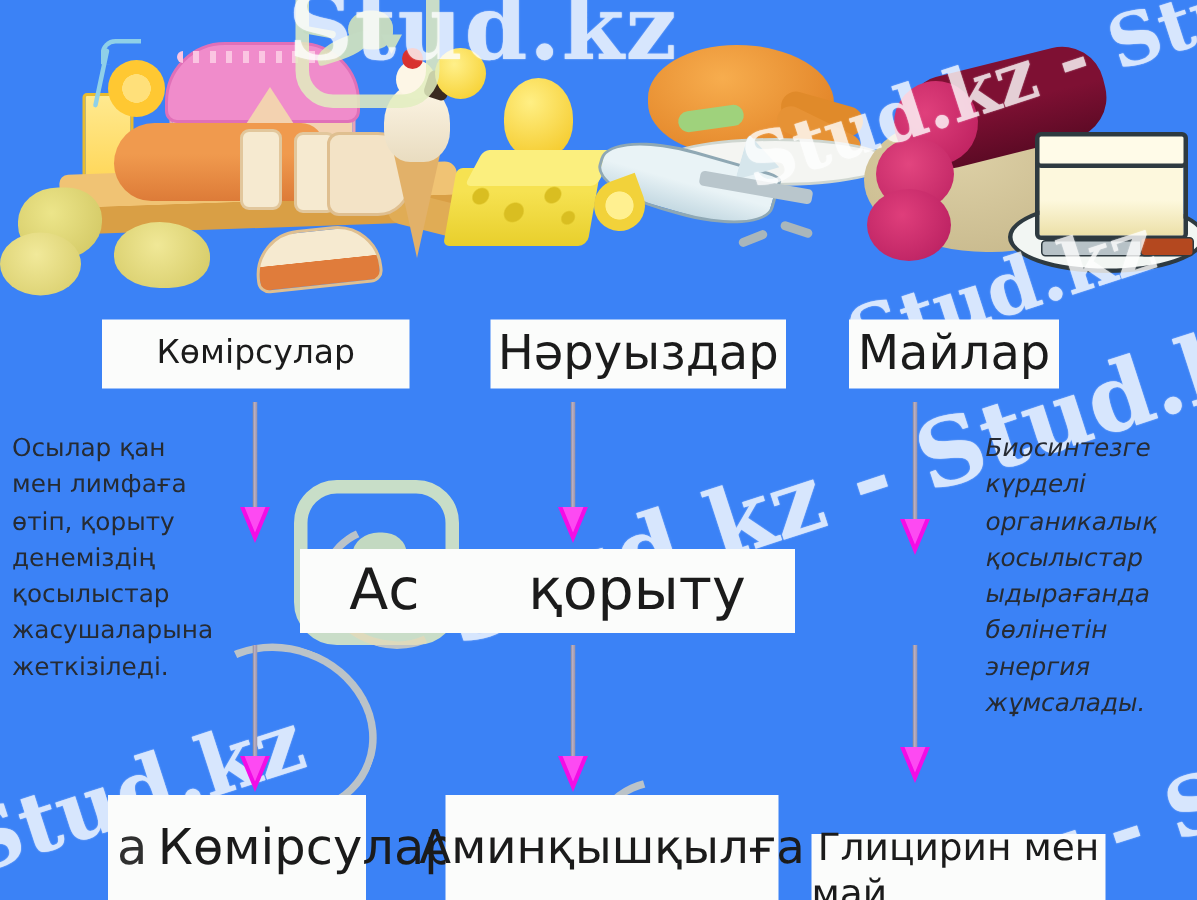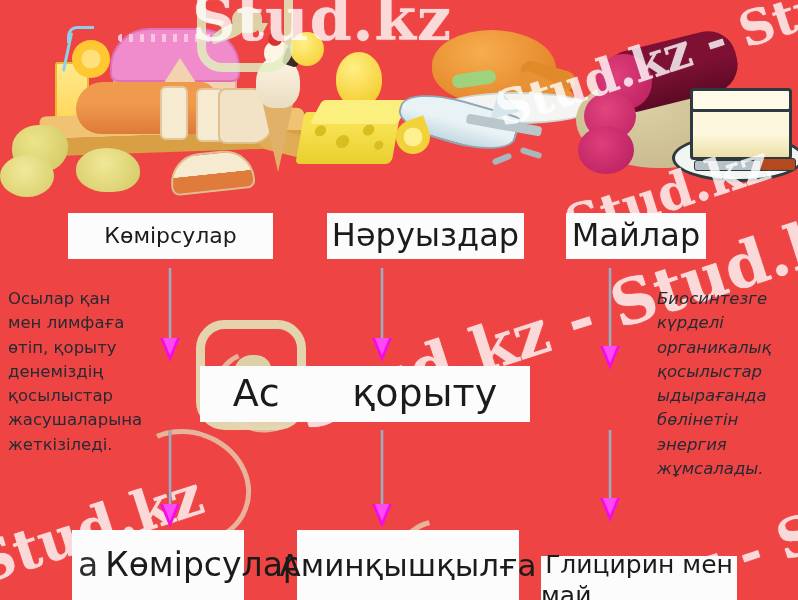--- a/index.html
+++ b/index.html
@@ -2,21 +2,21 @@
 <html><head>
 <meta charset="utf-8">
 <style>
   html,body{margin:0;padding:0;}
   body{
     width:798px;height:600px;overflow:hidden;
     background:#c9efd9;
     font-family:"DejaVu Sans", sans-serif;
     position:relative;
   }
-  #stage{position:absolute;left:0;top:0;width:798px;height:600px;overflow:hidden;background:#ef4444;}
+  #stage{position:absolute;left:0;top:0;width:798px;height:600px;overflow:hidden;background:#3b82f6;}
 
   
   .wm{position:absolute;pointer-events:none;}
   .wm-text{
     font-family:"DejaVu Serif", serif;
     font-weight:bold;
     color:#ffffff;
     opacity:.80;
     white-space:nowrap;
     text-shadow:0 0 1px rgba(255,255,255,.9);

